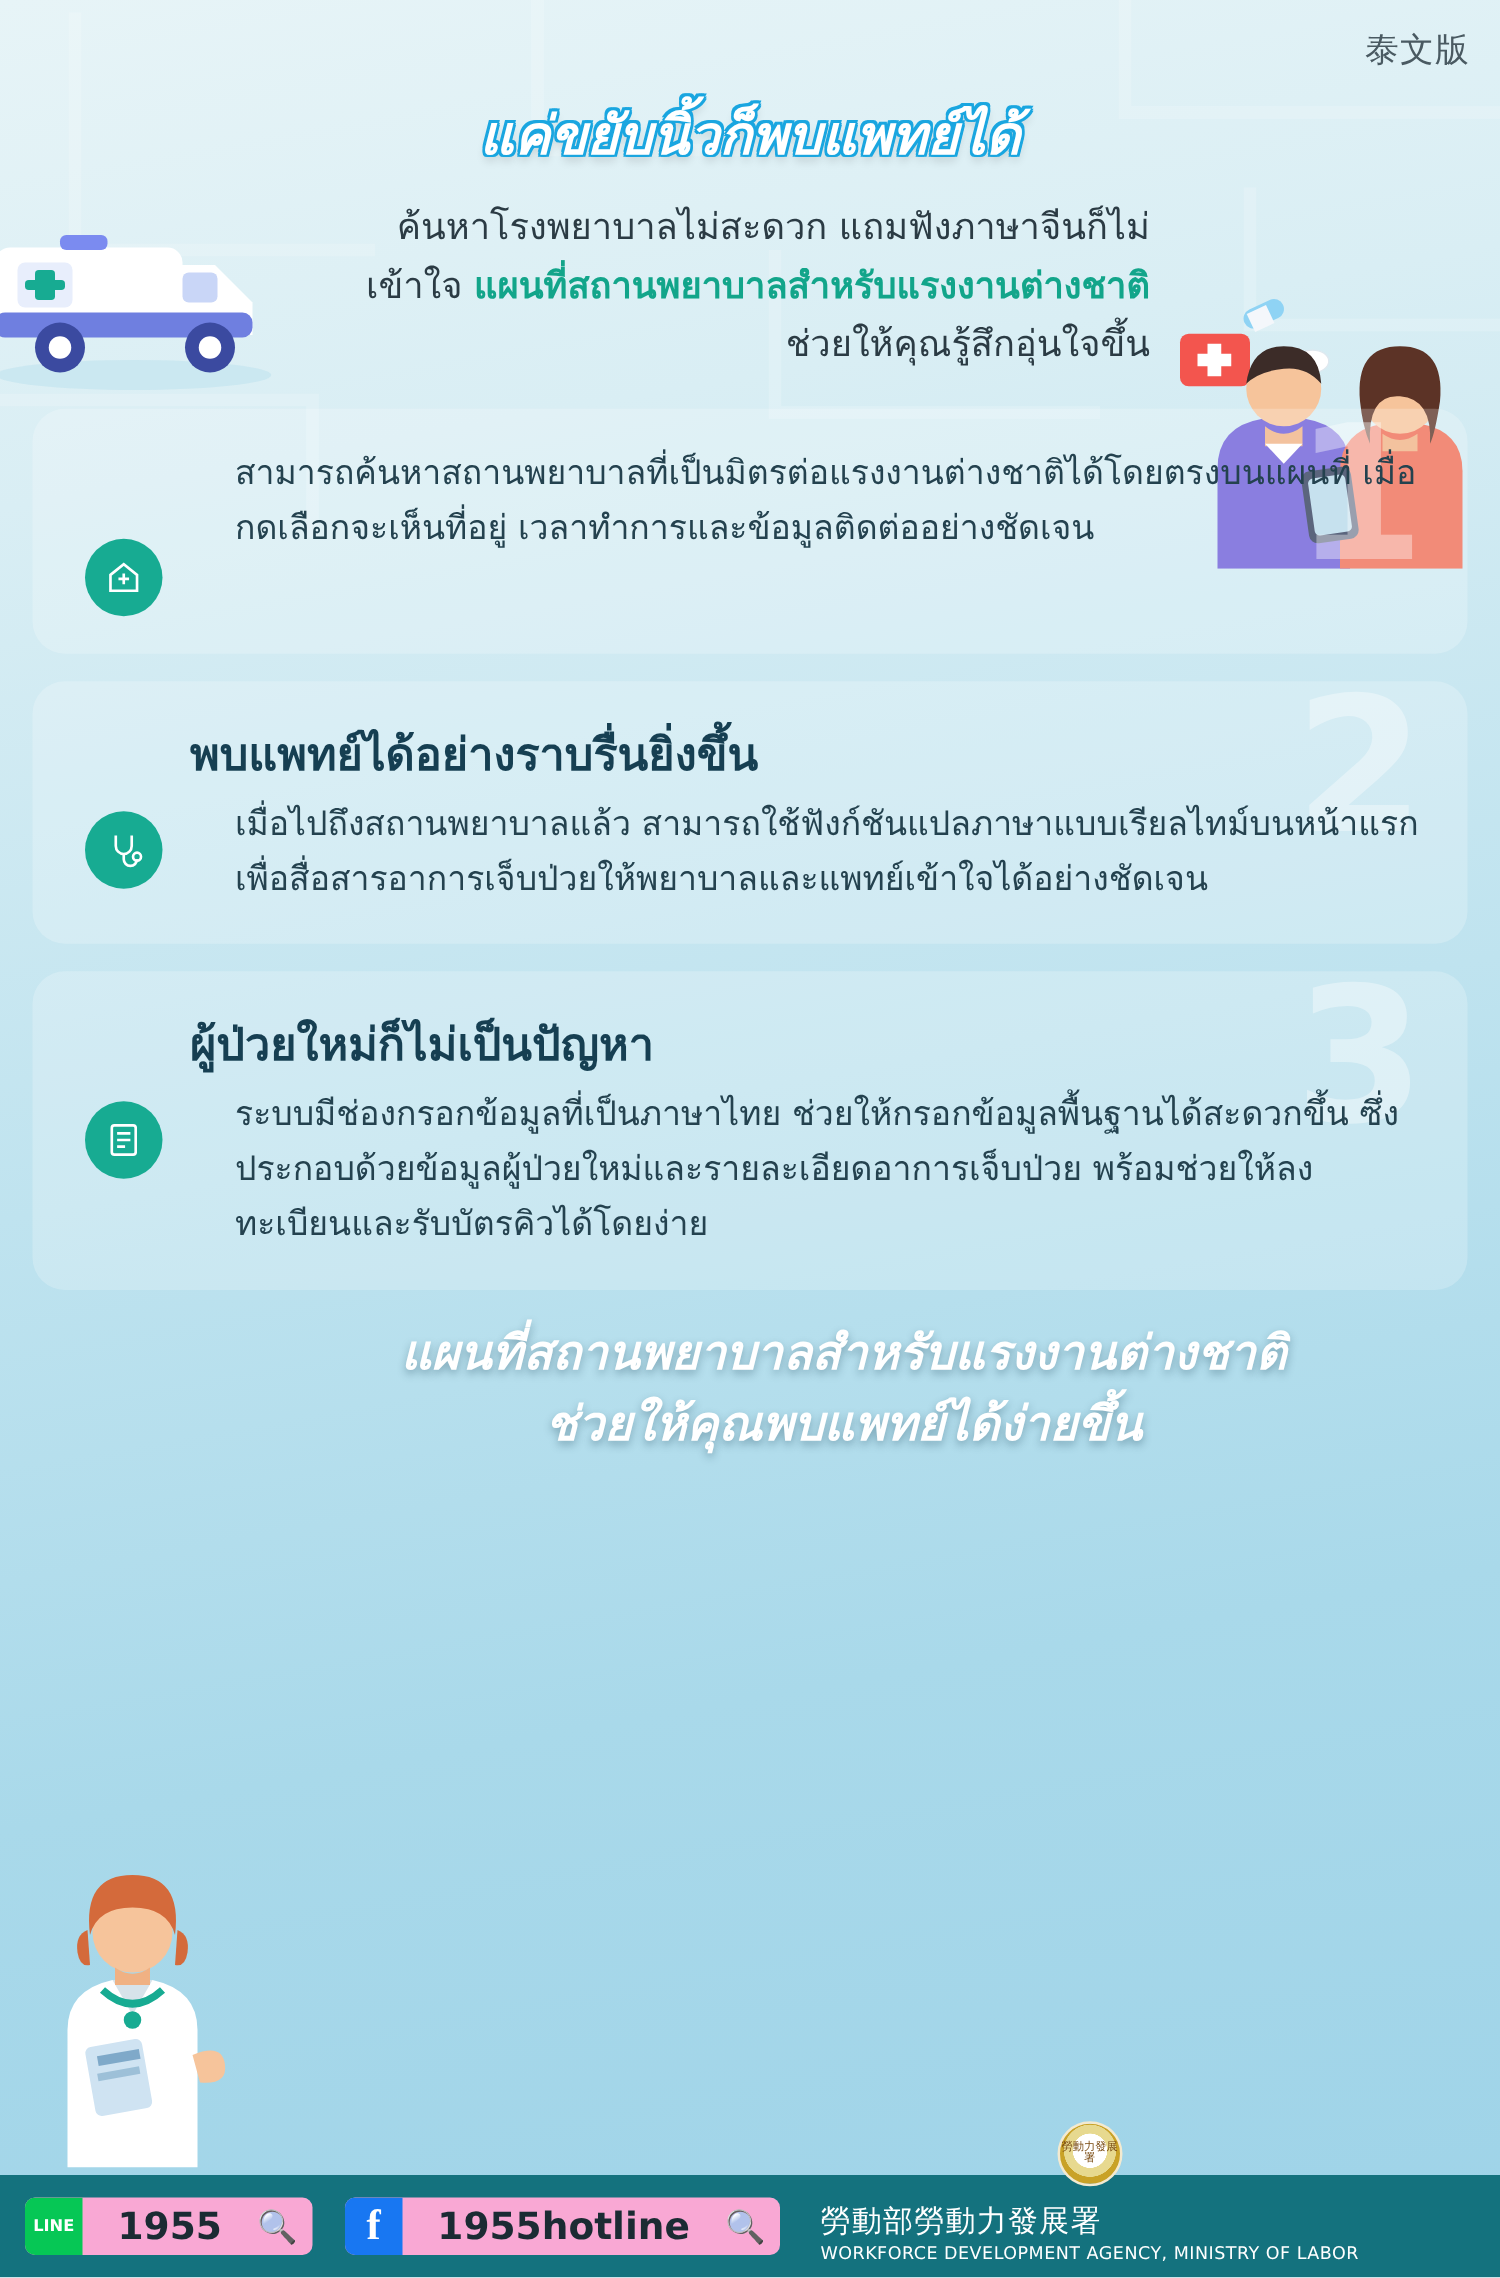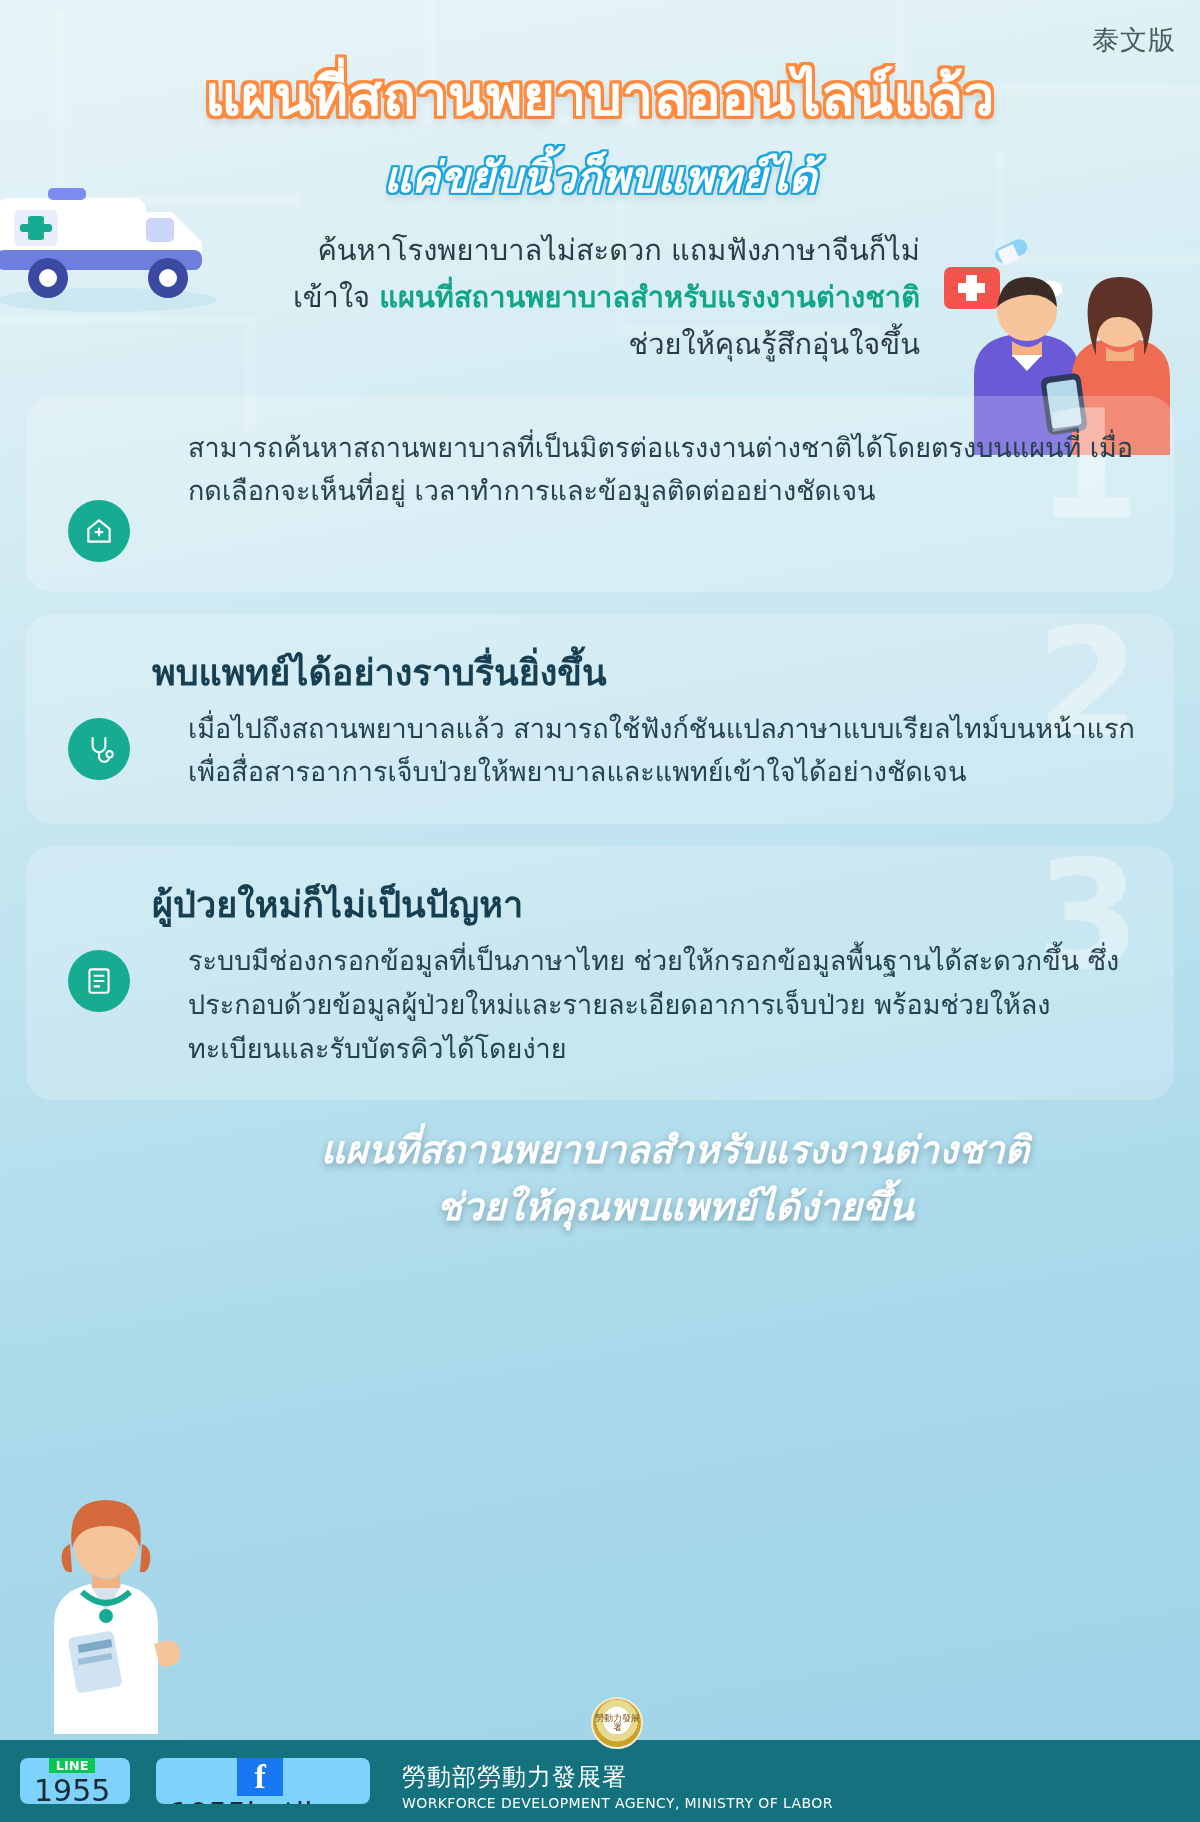--- a/index.html
+++ b/index.html
@@ -88,34 +88,34 @@
     line-height: 1.5; text-shadow: 0 3px 7px rgba(20,60,80,.35);
   }
   
   .footer {
     position: absolute; left: 0; right: 0; bottom: 0; height: 82px;
     background: #14727e;
     display: flex; align-items: center; gap: 26px;
     padding: 0 20px;
   }
   .pill {
-    display: flex; align-items: center; background: #7dd3fc; border-radius: 8px;
-    height: 46px; padding: 0 6px 0 0; overflow: hidden; flex-direction: column;
+    display: flex; align-items: center; background: #f9a8d4; border-radius: 8px;
+    height: 46px; padding: 0 6px 0 0; overflow: hidden;
   }
   .line-badge {
     width: 46px; height: 46px; background: #06c755; color: #fff;
     display: flex; align-items: center; justify-content: center;
     font-size: 13px; font-weight: bold;
   }
   .fb-badge {
     width: 46px; height: 46px; background: #1877f2; color: #fff;
     display: flex; align-items: center; justify-content: center;
     font-size: 34px; font-weight: bold; font-family: "Liberation Serif", serif;
   }
-  .pill-text { font-size: 30px; font-weight: normal; color: #1b2b33; padding: 0 14px; }
+  .pill-text { font-size: 30px; font-weight: bold; color: #1b2b33; padding: 0 28px; }
   .mag { color: #14727e; font-size: 26px; padding-right: 6px; }
   .group { display: flex; align-items: center; gap: 10px; }
   .agency { display: flex; align-items: center; gap: 12px; margin-left: 6px; flex-direction: column; }
   .agency-seal {
     width: 52px; height: 52px; border-radius: 50%;
     background: radial-gradient(circle at 50% 45%, #fff 0 38%, #e7d98f 39% 58%, #c9a227 59% 100%);
     border: 2px solid #f3ead0;
     display: flex; align-items: center; justify-content: center;
     font-size: 9px; color: #7a4b12; text-align: center; line-height: 1;
   }
@@ -195,21 +195,20 @@
     <path d="M78 90 q14 10 28 0 v14 h-28z" fill="#f0b183"></path>
     <path d="M68 108 q24 22 48 0" stroke="#17ab92" stroke-width="6" fill="none"></path>
     <circle cx="92" cy="132" r="7" fill="#17ab92"></circle>
     <rect x="58" y="150" width="46" height="56" rx="5" fill="#cfe3f2" transform="rotate(-10 81 178)"></rect>
     <rect x="64" y="158" width="34" height="8" fill="#7fa9c9" transform="rotate(-10 81 162)"></rect>
     <rect x="64" y="172" width="34" height="6" fill="#9dc0d8" transform="rotate(-10 81 175)"></rect>
     <path d="M140 160 q24 -10 26 8 q2 16 -20 14z" fill="#f6c49b"></path>
   </svg>
 
   <div class="head-wrap">
-    <div class="title-main">แผนที่สถานพยาบาลออนไลน์แล้ว</div>
     <div class="title-sub">แค่ขยับนิ้วก็พบแพทย์ได้</div>
     <p class="lead">
       <span>ค้นหาโรงพยาบาลไม่สะดวก แถมฟังภาษาจีนก็ไม่เข้าใจ </span><span class="hl">แผนที่สถานพยาบาลสำหรับแรงงานต่างชาติ</span><span> ช่วยให้คุณรู้สึกอุ่นใจขึ้น</span>
     </p>
   </div>
 
   <div class="cards">
 
     <div class="card">
       <div class="bignum">1</div>

